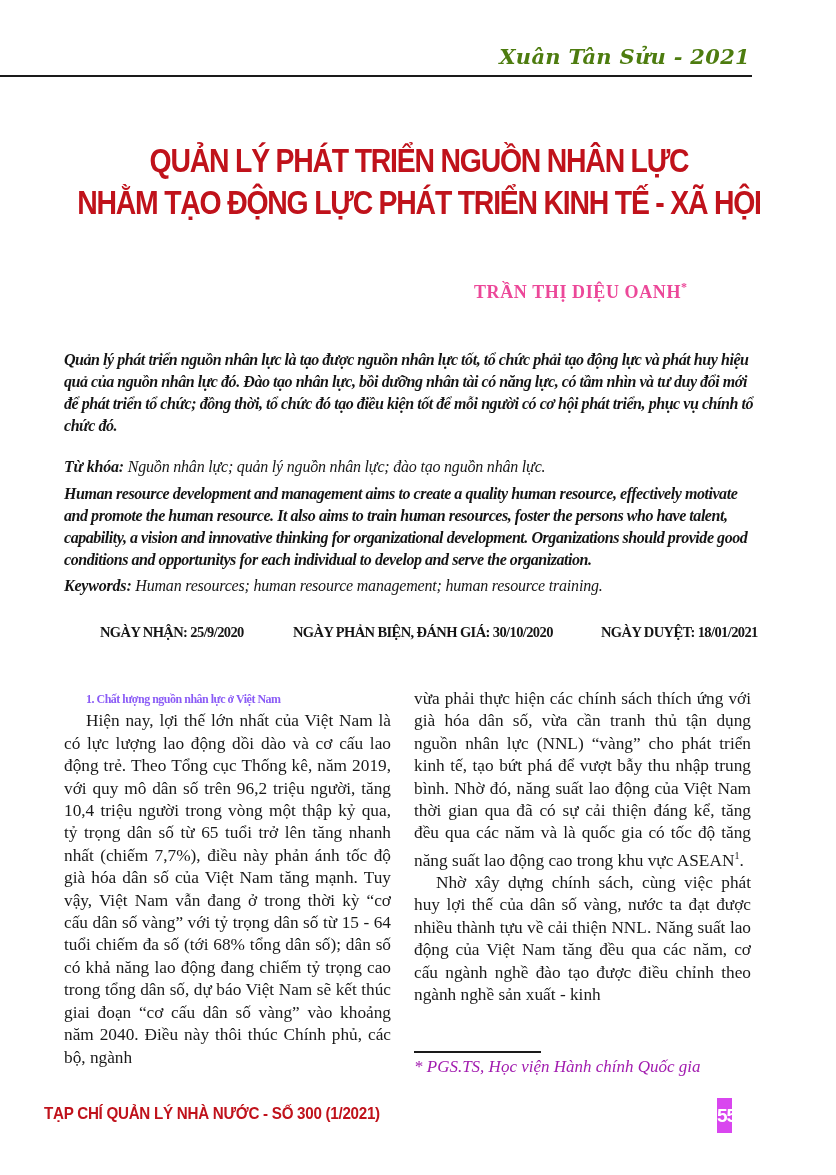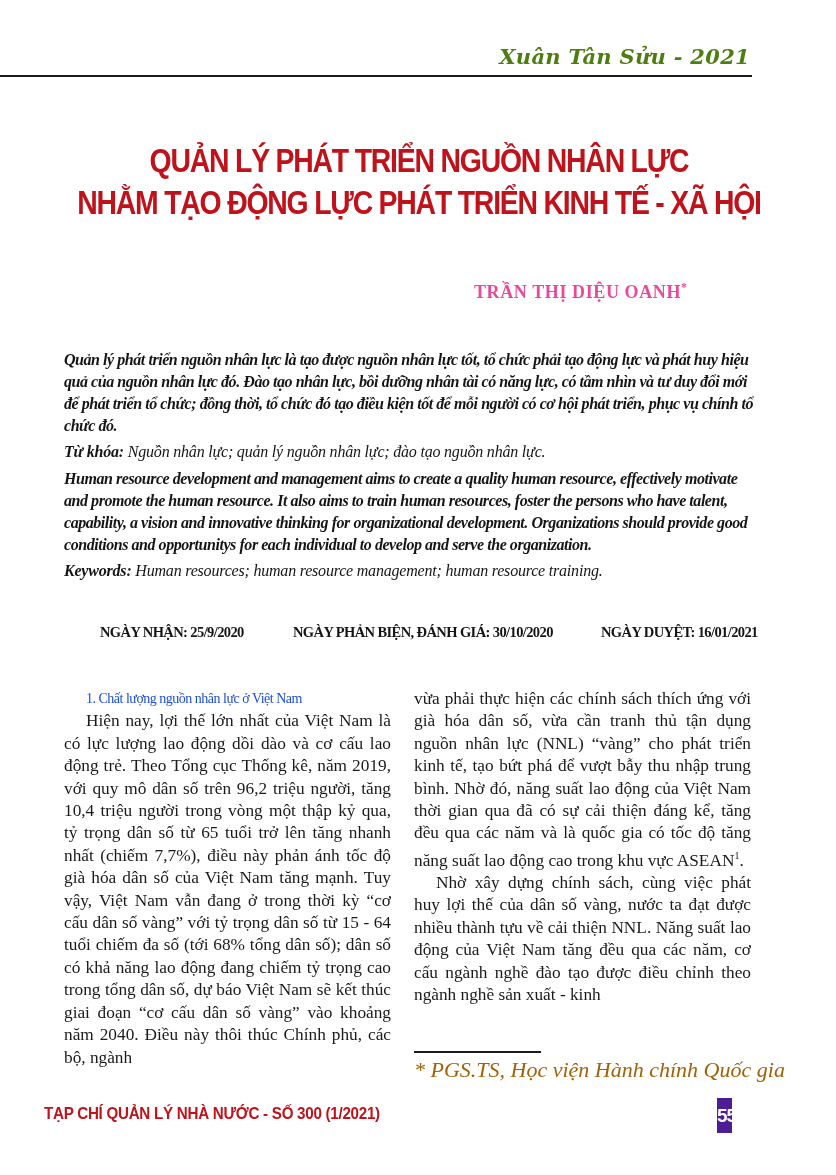--- a/index.html
+++ b/index.html
@@ -10,40 +10,40 @@
 
     .title { position: absolute; left: 0; width: 836px; top: 140px; text-align: center; font-family: "Liberation Sans", sans-serif; font-weight: bold; color: #c0121b; font-size: 33px; line-height: 42px; letter-spacing: -1.4px; transform: scaleX(0.86); transform-origin: 425px 0; }
     .title div { white-space: nowrap; }
 
     .author { position: absolute; left: 474px; top: 280px; font-family: "Liberation Serif", serif; font-weight: bold; font-size: 18px; letter-spacing: 0.6px; color: #ec4899; }
     .author sup { font-size: 12px; }
 
     .abstract { position: absolute; left: 64px; width: 700px; top: 349px; font-family: "Liberation Serif", serif; font-style: italic; font-size: 16px; line-height: 22px; color: #151515; }
     .abstract p { margin: 0; }
     .abstract .vi { font-weight: bold; letter-spacing: -0.45px; }
-    .abstract .kw { margin-top: 4px; font-weight: normal; letter-spacing: -0.2px; }
+    .abstract .kw { margin-top: 19px; font-weight: normal; letter-spacing: -0.2px; }
     .abstract .kw b { font-weight: bold; }
     .abstract .en { margin-top: 5px; font-weight: bold; letter-spacing: -0.45px; }
     .abstract .kw-en { margin-top: 4px; letter-spacing: -0.2px; }
 
     .dates { position: absolute; left: 64px; width: 700px; top: 624px; font-family: "Liberation Serif", serif; font-weight: bold; font-size: 14.5px; color: #151515; letter-spacing: -0.6px; }
     .dates span { position: absolute; white-space: nowrap; margin-left: 36px; }
 
     .col { position: absolute; top: 688px; font-family: "Liberation Serif", serif; font-size: 17.3px; line-height: 22.4px; color: #1a1a1a; text-align: justify; }
     .col-left { left: 64px; width: 327px; }
     .col-right { left: 414px; width: 337px; }
     .col p { margin: 0; text-indent: 22px; }
-    .section-heading { color: #1d4ed8; font-size: 14px; letter-spacing: -0.5px; text-indent: 22px; margin: 0; }
+    .section-heading { color: #8b5cf6; font-size: 12px; letter-spacing: -0.5px; text-indent: 22px; margin: 0; font-weight: bold; }
     .col sup { font-size: 10px; }
 
     .footnote-rule { position: absolute; left: 414px; top: 1051px; width: 127px; height: 1.5px; background: #1a1a1a; }
-    .footnote { position: absolute; left: 414px; top: 1057px; font-family: "Liberation Serif", serif; font-style: italic; font-size: 22px; color: #a16207; }
+    .footnote { position: absolute; left: 414px; top: 1057px; font-family: "Liberation Serif", serif; font-style: italic; font-size: 17px; color: #a21caf; }
 
     .journal { position: absolute; left: 44px; top: 1104px; font-family: "Liberation Sans", sans-serif; font-weight: bold; color: #c0121b; font-size: 16.5px; letter-spacing: -0.3px; transform: scaleX(0.92); transform-origin: 0 0; }
-    .page-number { position: absolute; left: 717px; top: 1098px; width: 15px; height: 35px; background: #4c1d95; color: #ffffff; font-family: "Liberation Sans", sans-serif; font-weight: bold; font-size: 19px; line-height: 35px; text-align: center; letter-spacing: -1px; }
+    .page-number { position: absolute; left: 717px; top: 1098px; width: 15px; height: 35px; background: #d946ef; color: #ffffff; font-family: "Liberation Sans", sans-serif; font-weight: bold; font-size: 19px; line-height: 35px; text-align: center; letter-spacing: -1px; }
   </style>
 </head>
 <body>
 
 <div class="running-head">Xuân Tân Sửu - 2021</div>
 <div class="head-rule"></div>
 
 <div class="title">
   <div>QUẢN LÝ PHÁT TRIỂN NGUỒN NHÂN LỰC</div>
   <div>NHẰM TẠO ĐỘNG LỰC PHÁT TRIỂN KINH TẾ - XÃ HỘI</div>
@@ -54,21 +54,21 @@
 <div class="abstract">
   <p class="vi">Quản lý phát triển nguồn nhân lực là tạo được nguồn nhân lực tốt, tổ chức phải tạo động lực và phát huy hiệu quả của nguồn nhân lực đó. Đào tạo nhân lực, bồi dưỡng nhân tài có năng lực, có tầm nhìn và tư duy đổi mới để phát triển tổ chức; đồng thời, tổ chức đó tạo điều kiện tốt để mỗi người có cơ hội phát triển, phục vụ chính tổ chức đó.</p>
   <p class="kw"><b>Từ khóa:</b><span> Nguồn nhân lực; quản lý nguồn nhân lực; đào tạo nguồn nhân lực.</span></p>
   <p class="en">Human resource development and management aims to create a quality human resource, effectively motivate and promote the human resource. It also aims to train human resources, foster the persons who have talent, capability, a vision and innovative thinking for organizational development. Organizations should provide good conditions and opportunitys  for each individual to develop and serve the organization.</p>
   <p class="kw-en"><b>Keywords:</b><span> Human resources; human resource management; human resource training.</span></p>
 </div>
 
 <div class="dates">
   <span style="left:0">NGÀY NHẬN: 25/9/2020</span>
   <span style="left:193px">NGÀY PHẢN BIỆN, ĐÁNH GIÁ: 30/10/2020</span>
-  <span style="left:501px">NGÀY DUYỆT: 16/01/2021</span>
+  <span style="left:501px">NGÀY DUYỆT: 18/01/2021</span>
 </div>
 
 <div class="col col-left">
   <p class="section-heading">1. Chất lượng nguồn nhân lực ở Việt Nam</p>
   <p>Hiện nay, lợi thế lớn nhất của Việt Nam là có lực lượng lao động dồi dào và cơ cấu lao động trẻ. Theo Tổng cục Thống kê, năm 2019, với quy mô dân số trên 96,2 triệu người, tăng 10,4 triệu người trong vòng một thập kỷ qua, tỷ trọng dân số từ 65 tuổi trở lên tăng nhanh nhất (chiếm 7,7%), điều này phản ánh tốc độ già hóa dân số của Việt Nam tăng mạnh. Tuy vậy, Việt Nam vẫn đang ở trong thời kỳ “cơ cấu dân số vàng” với tỷ trọng dân số từ 15 - 64 tuổi chiếm đa số (tới 68% tổng dân số); dân số có khả năng lao động đang chiếm tỷ trọng cao trong tổng dân số, dự báo Việt Nam sẽ kết thúc giai đoạn “cơ cấu dân số vàng” vào khoảng năm 2040. Điều này thôi thúc Chính phủ, các bộ, ngành</p>
 </div>
 
 <div class="col col-right">
   <p style="text-indent:0"><span>vừa phải thực hiện các chính sách thích ứng với già hóa dân số, vừa cần tranh thủ tận dụng nguồn nhân lực (NNL) “vàng” cho phát triển kinh tế, tạo bứt phá để vượt bẫy thu nhập trung bình. Nhờ đó, năng suất lao động của Việt Nam thời gian qua đã có sự cải thiện đáng kể, tăng đều qua các năm và là quốc gia có tốc độ tăng năng suất lao động cao trong khu vực ASEAN</span><sup>1</sup><span>.</span></p>
   <p>Nhờ xây dựng chính sách, cùng việc phát huy lợi thế của dân số vàng, nước ta đạt được nhiều thành tựu về cải thiện NNL. Năng suất lao động của Việt Nam tăng đều qua các năm, cơ cấu ngành nghề đào tạo được điều chỉnh theo ngành nghề sản xuất - kinh</p>

